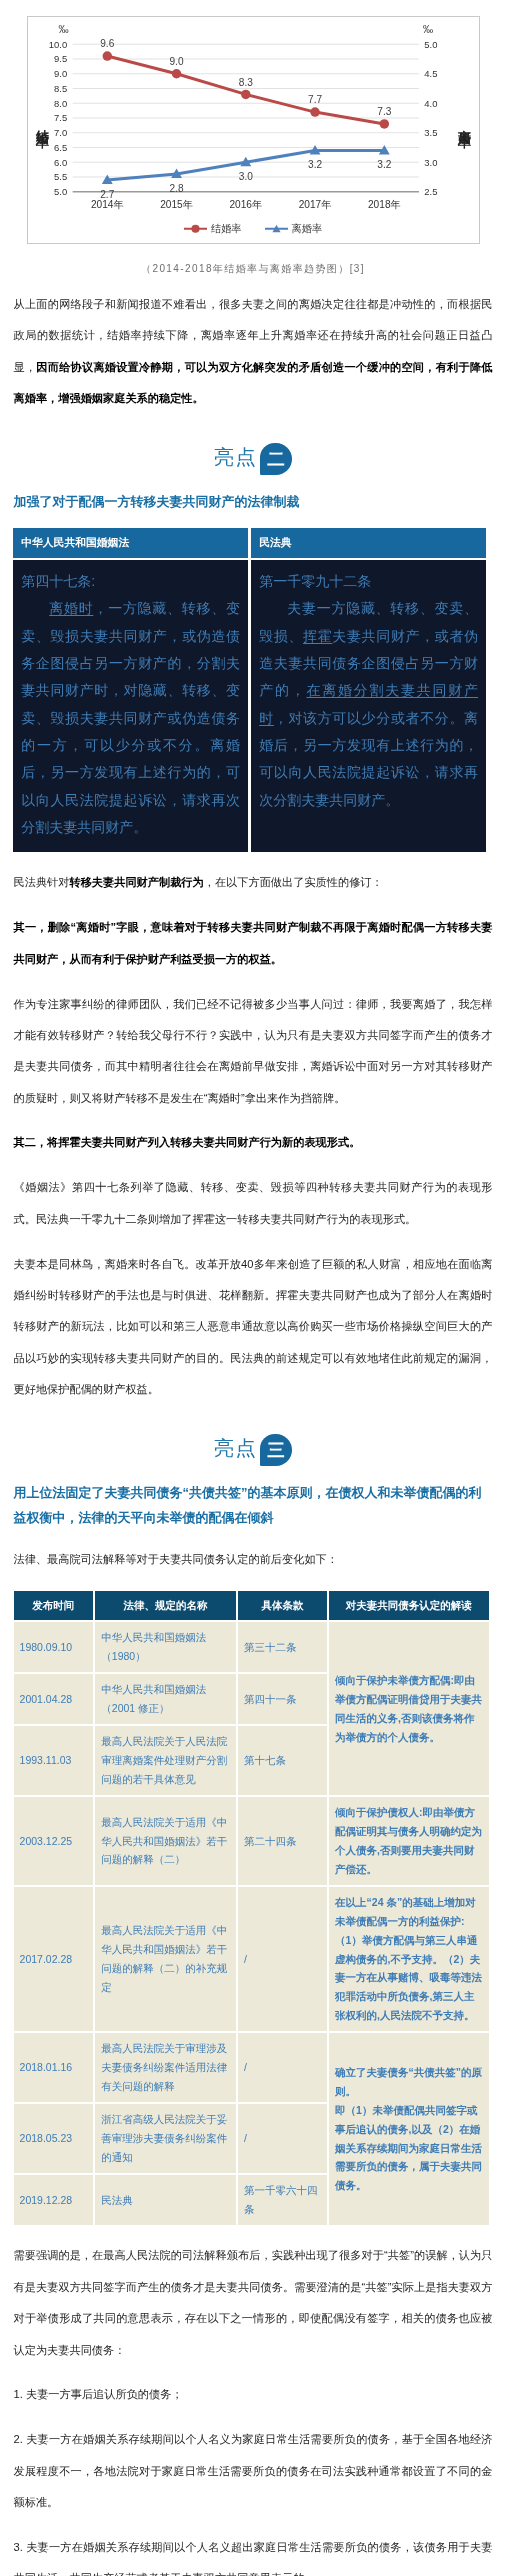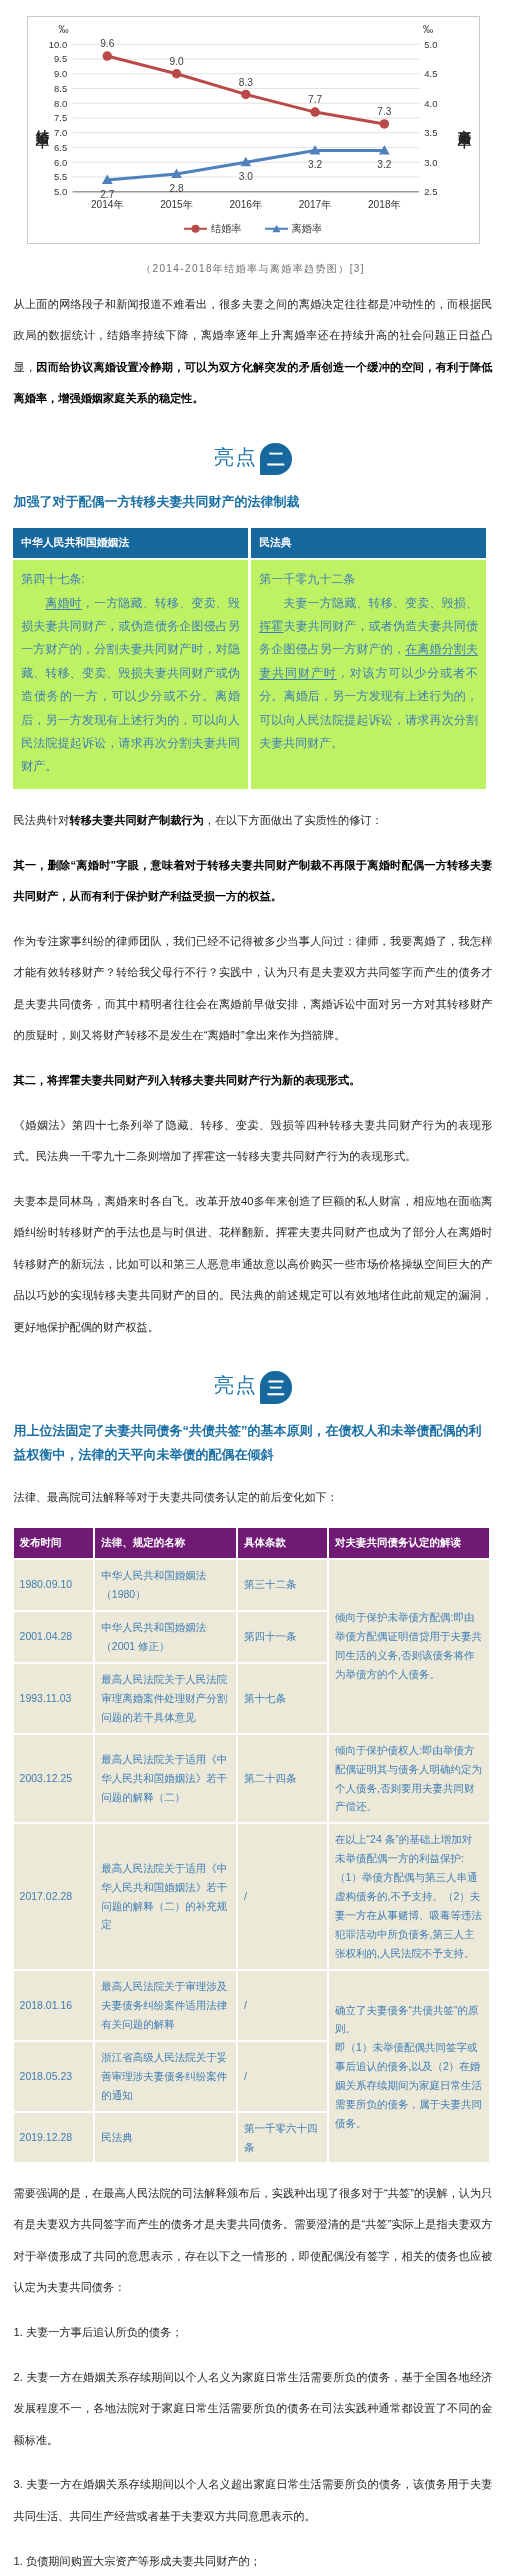--- a/index.html
+++ b/index.html
@@ -25,29 +25,29 @@
   
   .hl-row{display:flex;justify-content:center;margin:28.4px 0 4.1px 0;}
   .hl-label{color:#2176ab;font-size:20.3px;letter-spacing:1.4px;}
   .hl-badge{width:32.5px;height:32.5px;margin-left:2.7px;background:#17689e;color:#fff;font-size:17.6px;font-weight:bold;
             display:flex;align-items:center;justify-content:center;border-radius:46% 50% 50% 4%;}
   .hl-title{color:#1a6fa5;font-weight:bold;font-size:13px;line-height:1.9;margin:15px 0 0 0;}
 
   
   table.cmp{width:100%;border-collapse:separate;border-spacing:3.4px 2.7px;margin:10.8px -3.4px 0 -3.4px;}
   table.cmp th{background:#17689e;color:#fff;font-size:10.8px;font-weight:bold;text-align:left;padding:8.1px 8.1px;margin-left:42px;}
-  table.cmp td{background:#bef264;color:#3f7db6;font-size:12px;line-height:1.95;padding:8.1px 8.1px 10.8px 8.1px;vertical-align:top;text-align:justify;}
+  table.cmp td{background:#0f172a;color:#3f7db6;font-size:14px;line-height:1.95;padding:8.1px 8.1px 10.8px 8.1px;vertical-align:top;text-align:justify;}
   table.cmp td .art{display:block;}
   table.cmp td .bd{display:block;text-indent:2em;}
   table.cmp u{text-underline-offset:2px;}
 
   table.tl{width:100%;border-collapse:separate;border-spacing:2px 2px;margin:13.5px -2px 0 -2px;}
-  table.tl th{background:#701a75;color:#fff;font-size:10.5px;font-weight:bold;text-align:left;padding:6.8px 6.1px;line-height:1.5;}
+  table.tl th{background:#0c4a6e;color:#fff;font-size:10.5px;font-weight:bold;text-align:center;padding:6.8px 6.1px;line-height:1.5;}
   table.tl td{background:#ece9d8;color:#3f7db6;font-size:10.5px;line-height:1.8;padding:6.1px 6.1px;vertical-align:middle;text-align:left;white-space:pre-line;}
-  .col-date{width:17%;} .col-name{width:30%;} .col-clause{width:19%;margin-left:37px;} .col-note{width:34%;}
+  .col-date{width:17%;} .col-name{width:30%;} .col-clause{width:19%;margin-left:37px;} .col-note{width:34%;font-weight:bold;}
 </style>
 </head>
 <body>
 
 <div class="page">
 
   <div class="chart-box">
     <div class="axis-title left">结婚率</div>
     <div class="axis-title right">离婚率</div>
     <div id="chart-svg"><svg width="441" height="194" viewBox="0 0 652 286" font-family="Liberation Sans, DejaVu Sans, sans-serif">

